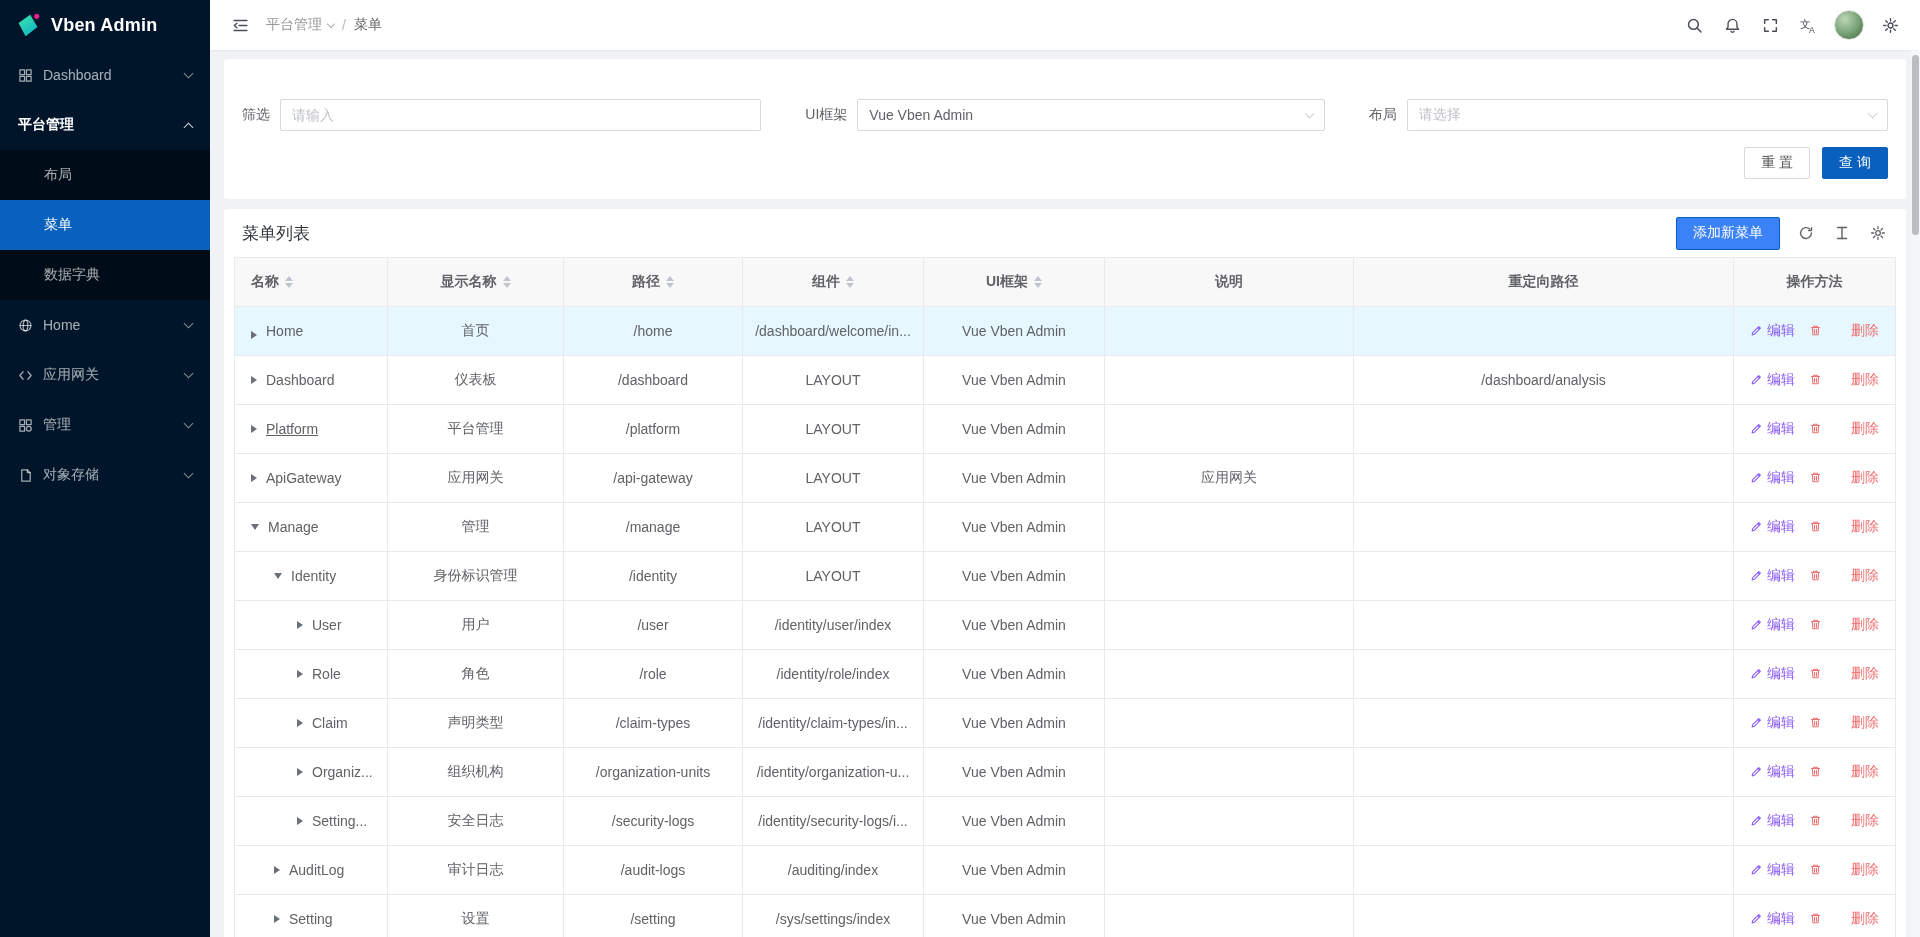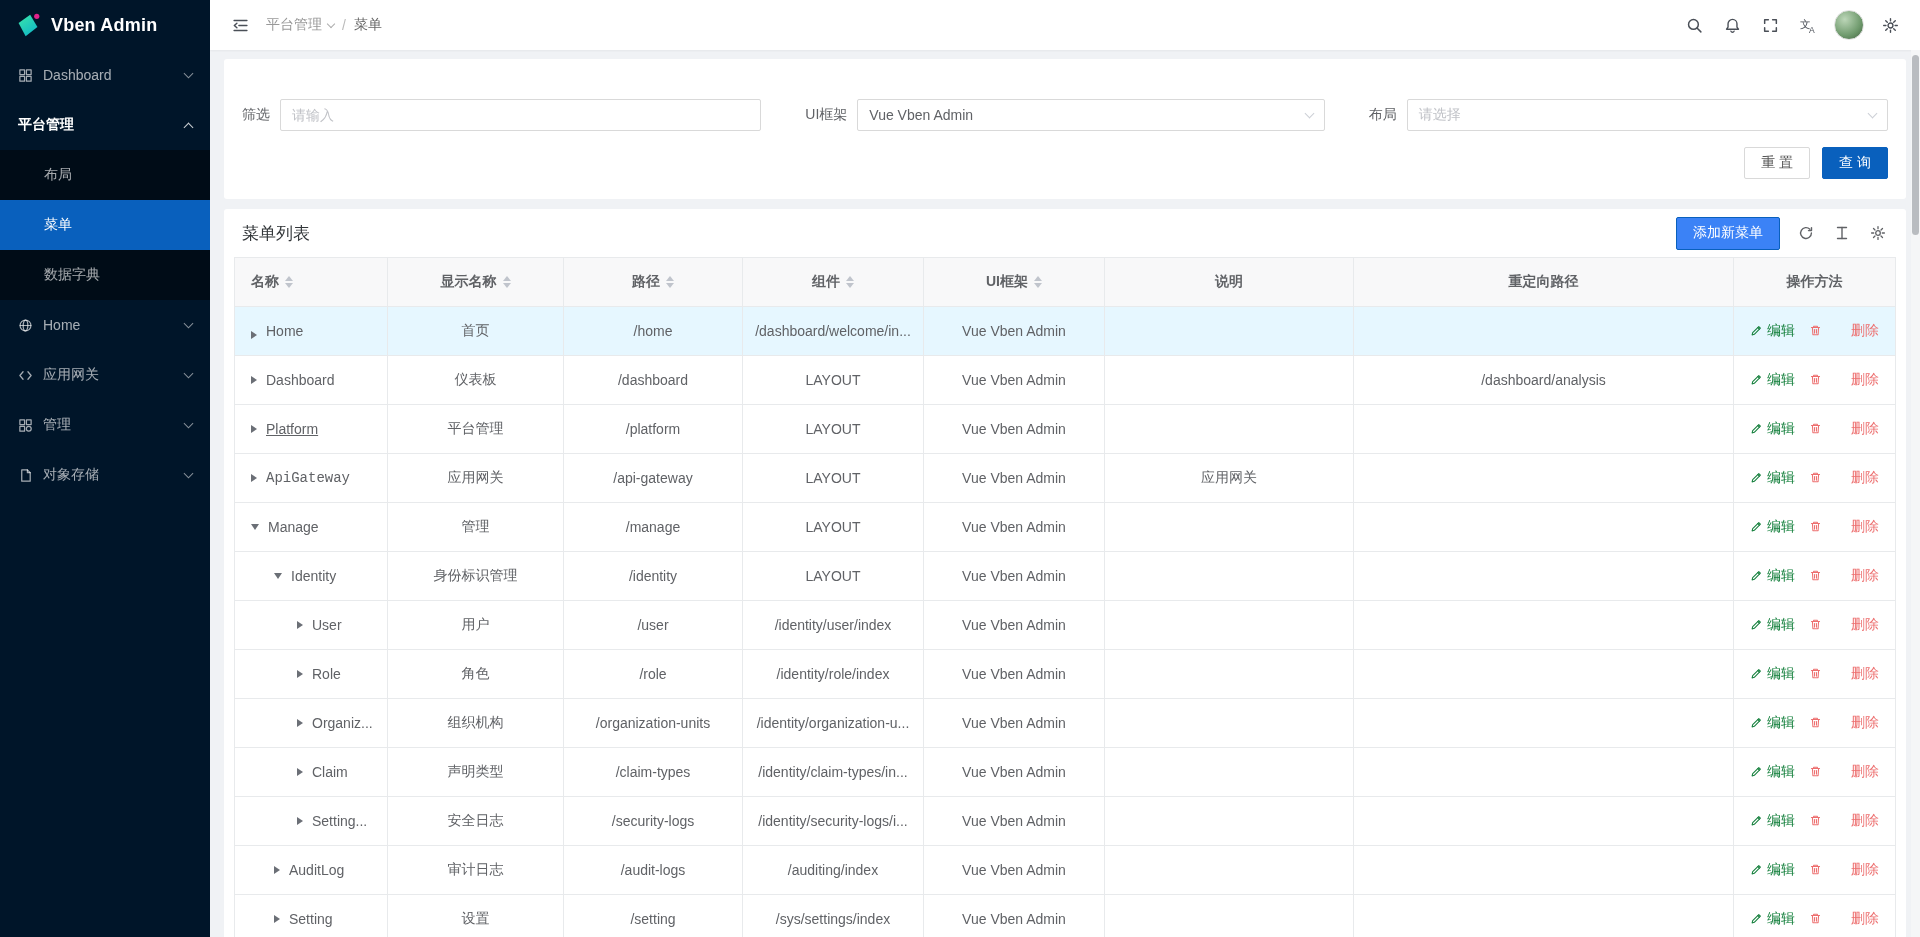--- a/index.html
+++ b/index.html
@@ -70,21 +70,21 @@
   .sorter .asc { border-bottom: 5px solid #c0c4cc; }
   .sorter .desc { border-top: 5px solid #c0c4cc; }
   tr.hl td { background: #e6f7ff; }
   .td-name { text-align: left; padding: 0; }
   .name-wrap { display: flex; align-items: center; }
   .tree-caret { display: inline-block; margin-right: 9px; cursor: pointer; flex-shrink: 0; }
   .tree-caret.col { width: 0; height: 0; border-top: 4.5px solid transparent; border-bottom: 4.5px solid transparent; border-left: 6px solid #6b6f76; }
   .tree-caret.exp { width: 0; height: 0; border-left: 4.5px solid transparent; border-right: 4.5px solid transparent; border-top: 6px solid #6b6f76; }
   .lnk { display: inline-flex; align-items: center; gap: 4px; cursor: pointer; font-size: 14px; }
   .lnk svg { width: 13px; height: 13px; }
-  .lnk.edit { color: #15803d; text-align: right; }
+  .lnk.edit { color: #8b5cf6; text-align: right; }
   .lnk.del { color: #ed6f6f; margin-left: 14px; gap: 29px; }
 
   
   .scrollbar-track { position: absolute; top: 50px; right: 0; bottom: 0; width: 9px; background: #f5f6f7; }
   .scrollbar-thumb { position: absolute; top: 5px; left: 1px; width: 7px; height: 180px; border-radius: 4px; background: #b9bcc0; cursor: pointer; }
 </style>
 </head>
 <body>
 
 <div class="app">
@@ -420,21 +420,21 @@
                         <path d="M4.2 4.3l.6 9h6.4l.6-9"></path>
                         <line x1="6.8" y1="6.8" x2="6.8" y2="11.2"></line>
                         <line x1="9.2" y1="6.8" x2="9.2" y2="11.2"></line>
                       </svg>
                     </span>
                     <span>删除</span>
                   </a></td>
               </tr>
               <tr class="t-row">
                 <td class="td-name">
-                  <div class="name-wrap" style="padding-left: 16px; font-family: Liberation Mono, monospace;">
+                  <div class="name-wrap" style="padding-left: 16px;">
                     <span class="tree-caret col"></span>
                     <span>ApiGateway</span>
                   </div>
                 </td>
                 <td>应用网关</td>
                 <td>/api-gateway</td>
                 <td>LAYOUT</td>
                 <td>Vue Vben Admin</td>
                 <td>应用网关</td>
                 <td></td>
@@ -592,60 +592,60 @@
                         <line x1="9.2" y1="6.8" x2="9.2" y2="11.2"></line>
                       </svg>
                     </span>
                     <span>删除</span>
                   </a></td>
               </tr>
               <tr class="t-row">
                 <td class="td-name">
                   <div class="name-wrap" style="padding-left: 62px;">
                     <span class="tree-caret col"></span>
+                    <span>Claim</span>
+                  </div>
+                </td>
+                <td>声明类型</td>
+                <td>/claim-types</td>
+                <td>/identity/claim-types/in...</td>
+                <td>Vue Vben Admin</td>
+                <td></td>
+                <td></td>
+                <td><a class="lnk edit">
+                    <span class="icn" style="display: inline-flex;">
+                      <svg viewBox="0 0 16 16" stroke="currentColor" fill="none" stroke-width="1.3" stroke-linecap="round" stroke-linejoin="round" width="15" height="15">
+                        <path d="M2.6 13.4l.7-2.7 7.5-7.5 2 2-7.5 7.5-2.7.7z"></path>
+                        <line x1="9.6" y1="4.4" x2="11.6" y2="6.4"></line>
+                      </svg>
+                    </span>
+                    <span>编辑</span>
+                  </a><a class="lnk del">
+                    <span class="icn" style="display: inline-flex;">
+                      <svg viewBox="0 0 16 16" stroke="currentColor" fill="none" stroke-width="1.3" stroke-linecap="round" stroke-linejoin="round" width="15" height="15">
+                        <path d="M3 4.3h10"></path>
+                        <path d="M5.7 4.3V2.8h4.6v1.5"></path>
+                        <path d="M4.2 4.3l.6 9h6.4l.6-9"></path>
+                        <line x1="6.8" y1="6.8" x2="6.8" y2="11.2"></line>
+                        <line x1="9.2" y1="6.8" x2="9.2" y2="11.2"></line>
+                      </svg>
+                    </span>
+                    <span>删除</span>
+                  </a></td>
+              </tr>
+              <tr class="t-row">
+                <td class="td-name">
+                  <div class="name-wrap" style="padding-left: 62px;">
+                    <span class="tree-caret col"></span>
                     <span>Organiz...</span>
                   </div>
                 </td>
                 <td>组织机构</td>
                 <td>/organization-units</td>
                 <td>/identity/organization-u...</td>
-                <td>Vue Vben Admin</td>
-                <td></td>
-                <td></td>
-                <td><a class="lnk edit">
-                    <span class="icn" style="display: inline-flex;">
-                      <svg viewBox="0 0 16 16" stroke="currentColor" fill="none" stroke-width="1.3" stroke-linecap="round" stroke-linejoin="round" width="15" height="15">
-                        <path d="M2.6 13.4l.7-2.7 7.5-7.5 2 2-7.5 7.5-2.7.7z"></path>
-                        <line x1="9.6" y1="4.4" x2="11.6" y2="6.4"></line>
-                      </svg>
-                    </span>
-                    <span>编辑</span>
-                  </a><a class="lnk del">
-                    <span class="icn" style="display: inline-flex;">
-                      <svg viewBox="0 0 16 16" stroke="currentColor" fill="none" stroke-width="1.3" stroke-linecap="round" stroke-linejoin="round" width="15" height="15">
-                        <path d="M3 4.3h10"></path>
-                        <path d="M5.7 4.3V2.8h4.6v1.5"></path>
-                        <path d="M4.2 4.3l.6 9h6.4l.6-9"></path>
-                        <line x1="6.8" y1="6.8" x2="6.8" y2="11.2"></line>
-                        <line x1="9.2" y1="6.8" x2="9.2" y2="11.2"></line>
-                      </svg>
-                    </span>
-                    <span>删除</span>
-                  </a></td>
-              </tr>
-              <tr class="t-row">
-                <td class="td-name">
-                  <div class="name-wrap" style="padding-left: 62px;">
-                    <span class="tree-caret col"></span>
-                    <span>Claim</span>
-                  </div>
-                </td>
-                <td>声明类型</td>
-                <td>/claim-types</td>
-                <td>/identity/claim-types/in...</td>
                 <td>Vue Vben Admin</td>
                 <td></td>
                 <td></td>
                 <td><a class="lnk edit">
                     <span class="icn" style="display: inline-flex;">
                       <svg viewBox="0 0 16 16" stroke="currentColor" fill="none" stroke-width="1.3" stroke-linecap="round" stroke-linejoin="round" width="15" height="15">
                         <path d="M2.6 13.4l.7-2.7 7.5-7.5 2 2-7.5 7.5-2.7.7z"></path>
                         <line x1="9.6" y1="4.4" x2="11.6" y2="6.4"></line>
                       </svg>
                     </span>

